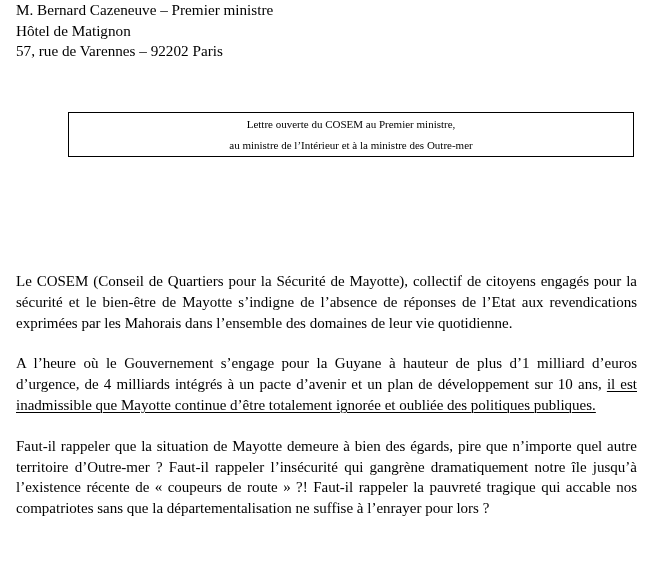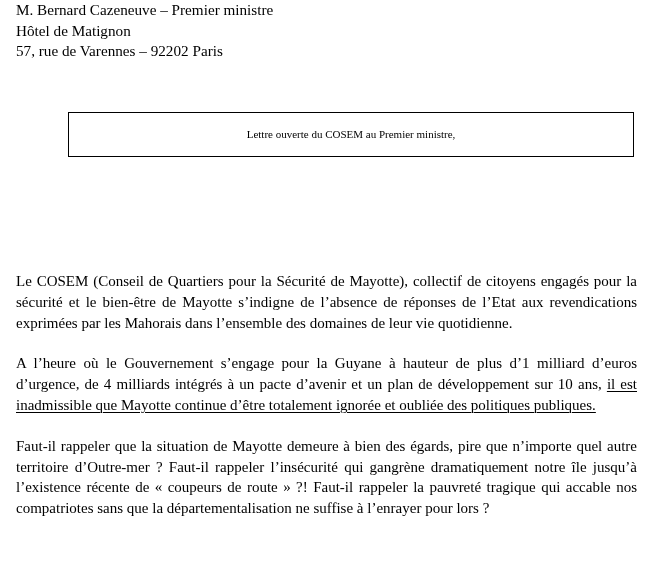--- a/index.html
+++ b/index.html
@@ -100,20 +100,21 @@
 <div class="page">
 
   <div class="addressee">
     <div class="line line-1">M. Bernard Cazeneuve – Premier ministre</div>
     <div class="line line-2">Hôtel de Matignon</div>
     <div class="line line-3">57, rue de Varennes – 92202 Paris</div>
   </div>
 
   <div class="title-box">
     <div class="title-line">Lettre ouverte du COSEM au Premier ministre,</div>
+    <div class="title-line">au ministre de l’Intérieur et à la ministre des Outre-mer</div>
   </div>
 
 
   <div class="body">
     <p>Le COSEM (Conseil de Quartiers pour la Sécurité de Mayotte), collectif de citoyens engagés pour la sécurité et le bien-être de Mayotte s’indigne de l’absence de réponses de l’Etat aux revendications exprimées par les Mahorais dans l’ensemble des domaines de leur vie quotidienne.</p>
     <p><span>A l’heure où le Gouvernement s’engage pour la Guyane à hauteur de plus d’1 milliard d’euros d’urgence, de 4 milliards intégrés à un pacte d’avenir et un plan de développement sur 10 ans, </span><span class="underlined">il est inadmissible que Mayotte continue d’être totalement ignorée et oubliée des politiques publiques.</span></p>
     <p>Faut-il rappeler que la situation de Mayotte demeure à bien des égards, pire que n’importe quel autre territoire d’Outre-mer ? Faut-il rappeler l’insécurité qui gangrène dramatiquement notre île jusqu’à l’existence récente de « coupeurs de route » ?! Faut-il rappeler la pauvreté tragique qui accable nos compatriotes sans que la départementalisation ne suffise à l’enrayer pour lors ?</p>
   </div>
 
 </div>

